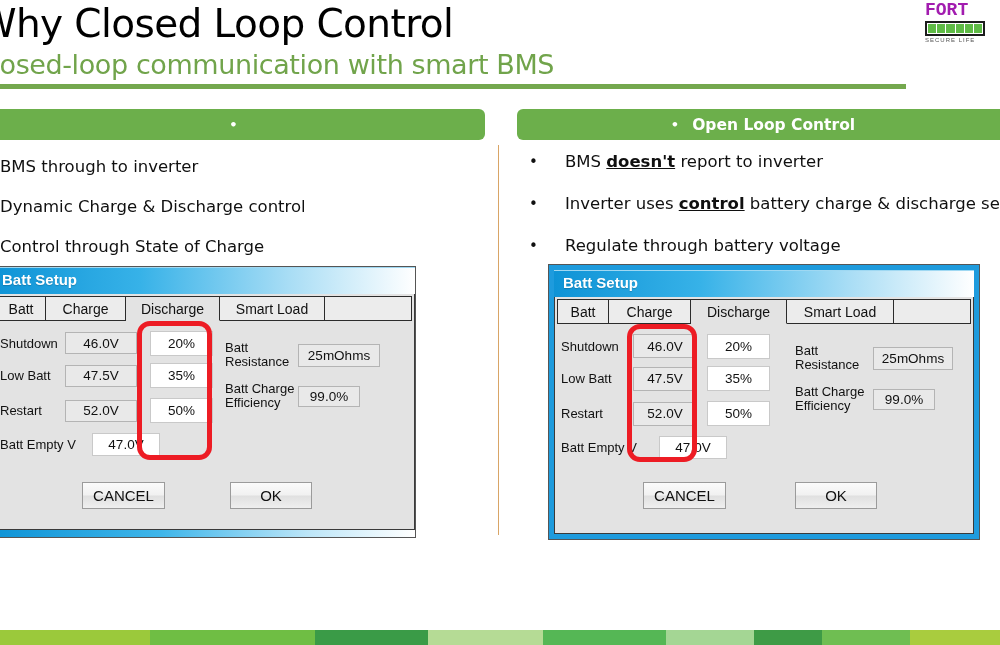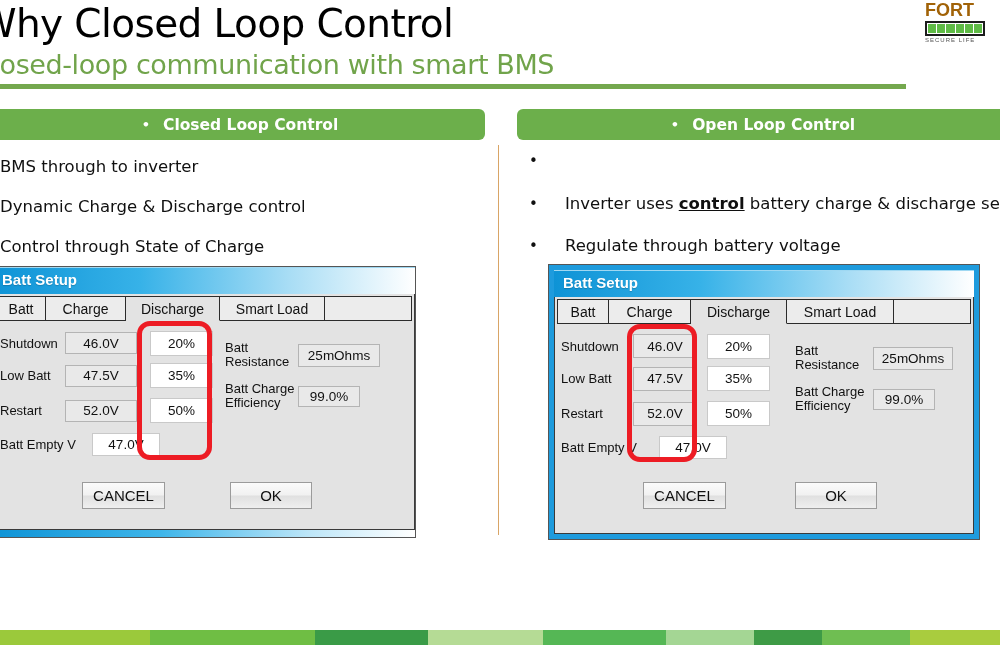--- a/index.html
+++ b/index.html
@@ -30,22 +30,22 @@
     position:absolute; left:-10px; top:84px;
     width:916px; height:5px; background:#74A84E;
   }
 
   
   #logo{
     position:absolute; right:3px; top:1px;
     width:72px; height:44px; overflow:hidden;
   }
   #logo-word{
-    font-family:Liberation Sans, sans-serif;
-    font-weight:bold; font-size:18px; color:#a16207;
+    font-family:Liberation Mono, monospace;
+    font-weight:bold; font-size:18px; color:#a21caf;
     letter-spacing:0px; line-height:18px;
     white-space:nowrap;
   }
   #logo-batt{
     margin-top:2px; width:60px; height:15px;
     border:2px solid #1c1c1c; background:#fff;
     display:flex; gap:1px; padding:1px; box-sizing:border-box;
   }
   #logo-batt i{flex:1;background:#5FBB46;display:block;}
   #logo-tag{
@@ -199,21 +199,20 @@
       <i></i>
       <i></i>
       <i></i>
       <i></i>
   </div>
   <div id="logo-tag">SECURE LIFE</div>
 </div>
 
 <div class="banner" id="banner-left">
   <span class="bdot">•</span>
-  <span>Closed Loop Control</span>
 </div>
 
 <div class="banner" id="banner-right">
   <span class="bdot">•</span>
   <span>Open Loop Control</span>
 </div>
 
 <div id="col-divider"></div>
 
 <div class="bullets" id="bullets-left">
@@ -227,20 +226,21 @@
   </div>
   <div class="bullet-row">
     <span class="bullet-dot"></span>
     <span class="bullet-txt">Control through State of Charge</span>
   </div>
 </div>
 
 <div class="bullets" id="bullets-right">
   <div class="bullet-row">
     <span class="bullet-dot">•</span>
+    <span class="bullet-txt"><span>BMS </span><u>doesn't</u><span> report to inverter</span></span>
   </div>
   <div class="bullet-row">
     <span class="bullet-dot">•</span>
     <span class="bullet-txt"><span>Inverter uses </span><u>control</u><span> battery charge &amp; discharge setting</span></span>
   </div>
   <div class="bullet-row">
     <span class="bullet-dot">•</span>
     <span class="bullet-txt"><span>Regulate through battery voltage</span></span>
   </div>
 </div>

